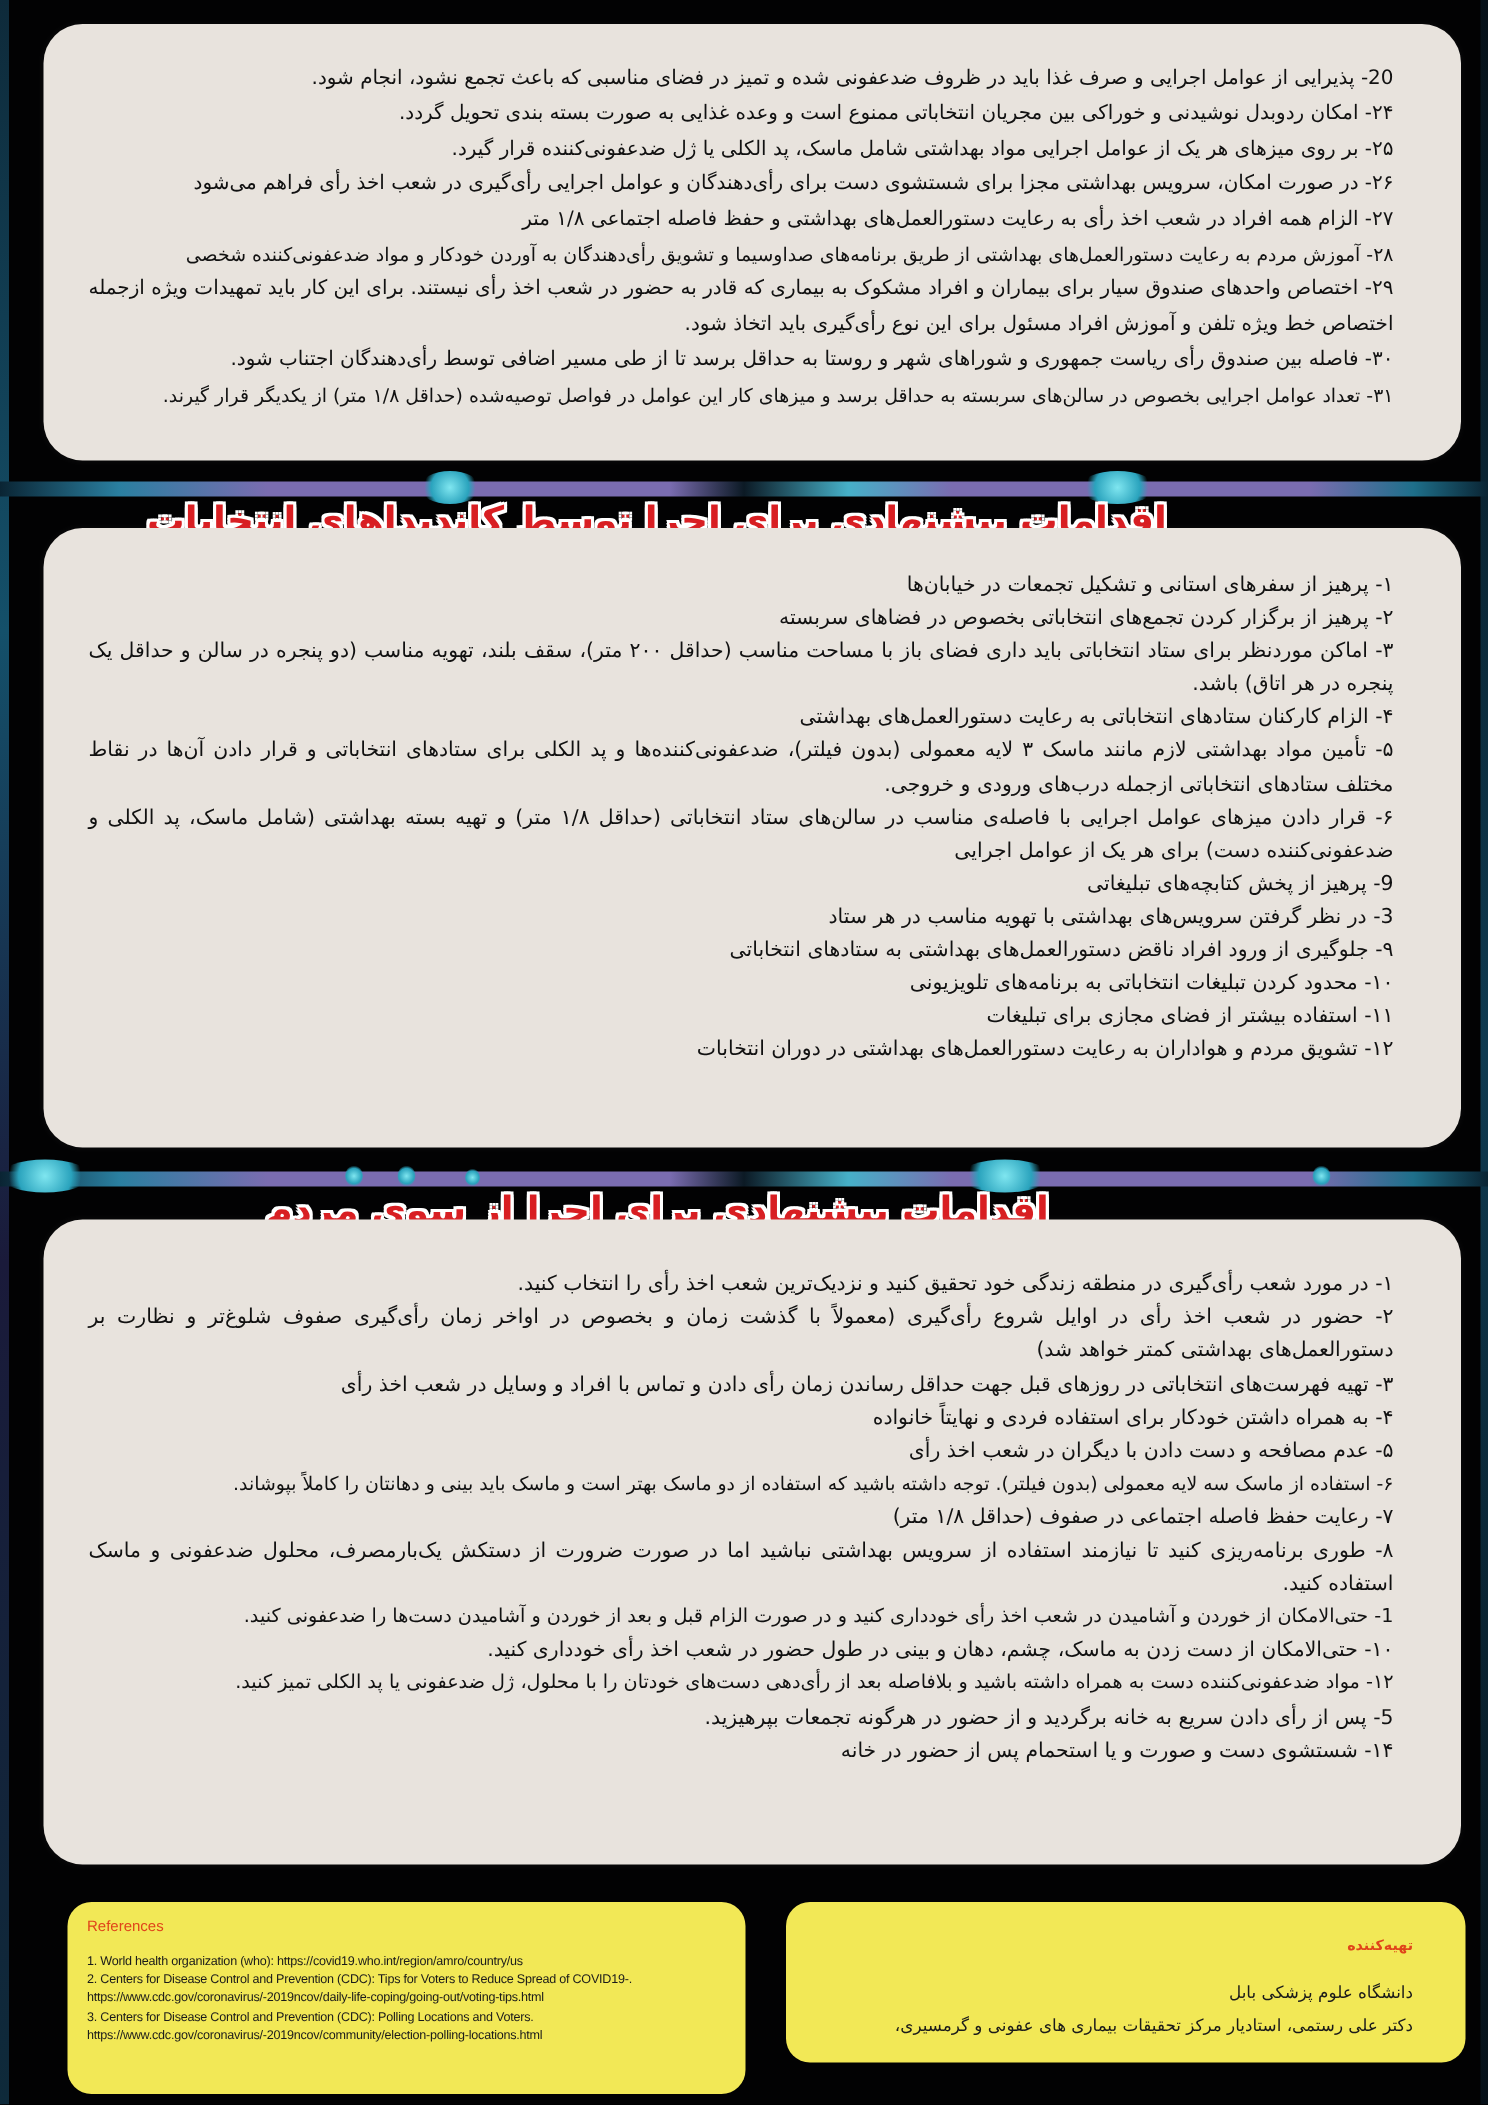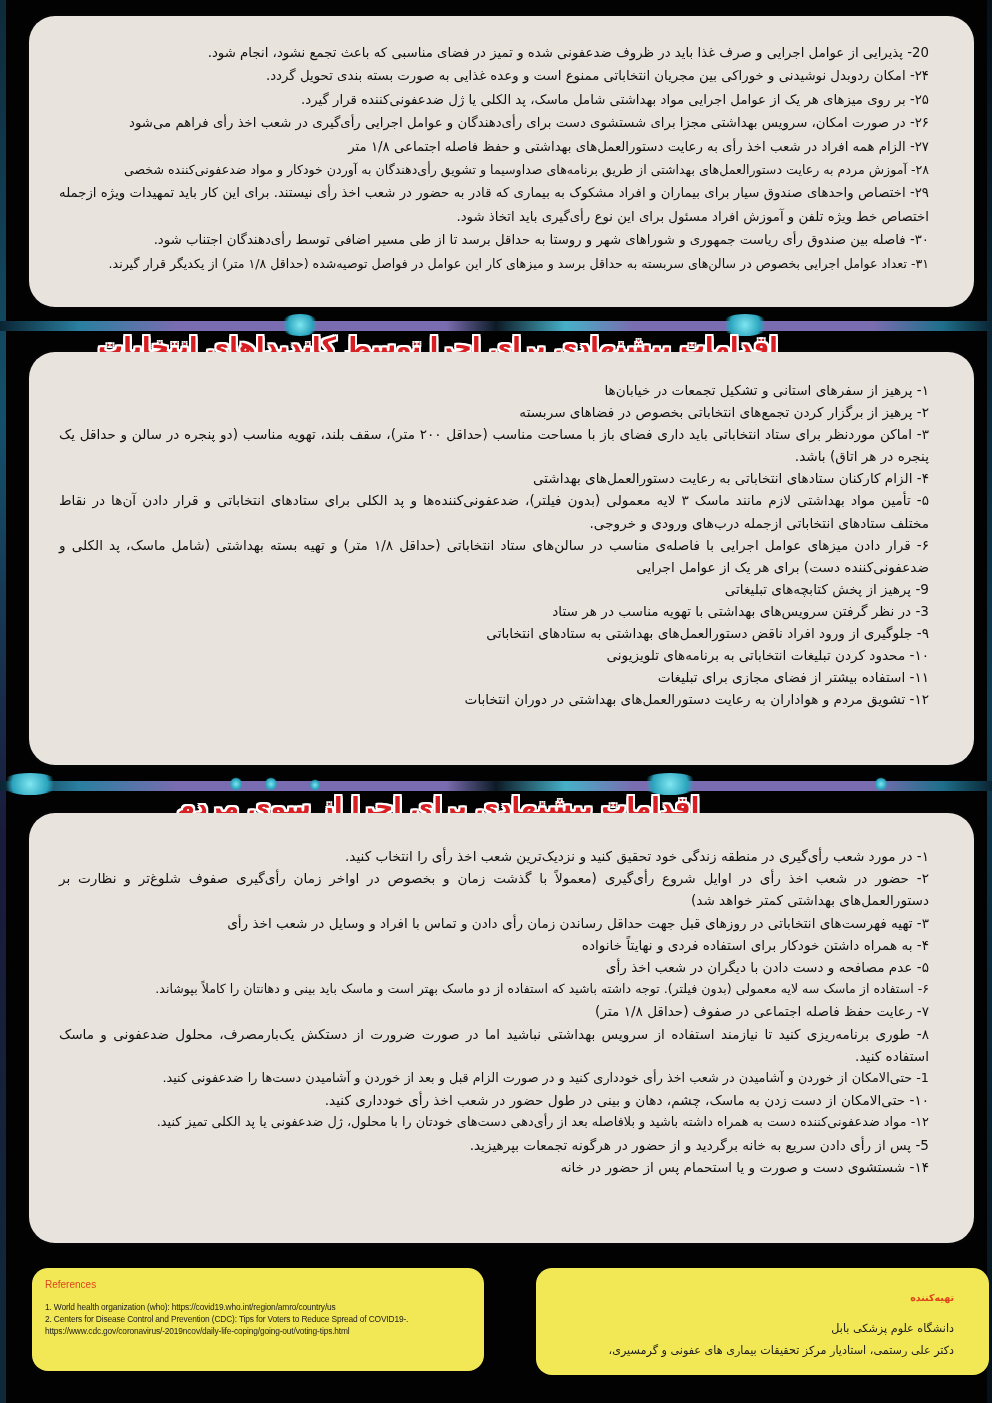--- a/index.html
+++ b/index.html
@@ -48,22 +48,22 @@
       font-size: 25px; color: #d81e22;
       text-shadow: -2px -2px 0 #fff, 2px -2px 0 #fff, -2px 2px 0 #fff, 2px 2px 0 #fff,
                    0 2px 0 #fff, 0 -2px 0 #fff, 2px 0 0 #fff, -2px 0 0 #fff;
       letter-spacing: -0.3px;
     }
     .title-1 { top: 332px; }
     .title-2 { top: 792px; }
     .yellow {
       position: absolute; background: #f2e856; border-radius: 16px;
     }
-    .refs { left: 32px; top: 1268px; width: 452px; height: 103px; padding-left: 24px; }
-    .author { left: 536px; top: 1268px; width: 453px; height: 107px; }
+    .refs { left: 45px; top: 1268px; width: 452px; height: 128px; padding-left: 24px; }
+    .author { left: 524px; top: 1268px; width: 453px; height: 107px; }
     .refs-title {
       position: absolute; left: 13px; top: 11px; font-family: "Liberation Sans", sans-serif;
       font-size: 10px; color: #e0441a;
     }
     .refs-body {
       position: absolute; left: 13px; top: 33px; right: 10px;
       font-family: "Liberation Sans", sans-serif; font-size: 8.4px; line-height: 12.2px;
       color: #1a1a1a; letter-spacing: -0.15px;
     }
     .refs-body .ref { display: block; }
@@ -146,20 +146,21 @@
       <span class="item">5- پس از رأی دادن سریع به خانه برگردید و از حضور در هرگونه تجمعات بپرهیزید.</span>
       <span class="item">۱۴- شستشوی دست و صورت و یا استحمام پس از حضور در خانه</span>
     </div>
   </div>
 
   <div class="yellow refs">
     <div class="refs-title">References</div>
     <div class="refs-body">
       <span class="ref">1. World health organization (who): https://covid19.who.int/region/amro/country/us</span>
       <span class="ref"> 2. Centers for Disease Control and Prevention (CDC): Tips for Voters to Reduce Spread of COVID19-. https://www.cdc.gov/coronavirus/-2019ncov/daily-life-coping/going-out/voting-tips.html</span>
+      <span class="ref">3. Centers for Disease Control and Prevention (CDC): Polling Locations and Voters. https://www.cdc.gov/coronavirus/-2019ncov/community/election-polling-locations.html</span>
     </div>
   </div>
 
   <div class="yellow author">
     <div class="author-title">تهیه‌کننده</div>
     <div class="author-body">
       <div>دانشگاه علوم پزشکی بابل</div>
       <div>دکتر علی رستمی، استادیار مرکز تحقیقات بیماری های عفونی و گرمسیری،</div>
     </div>
   </div>

